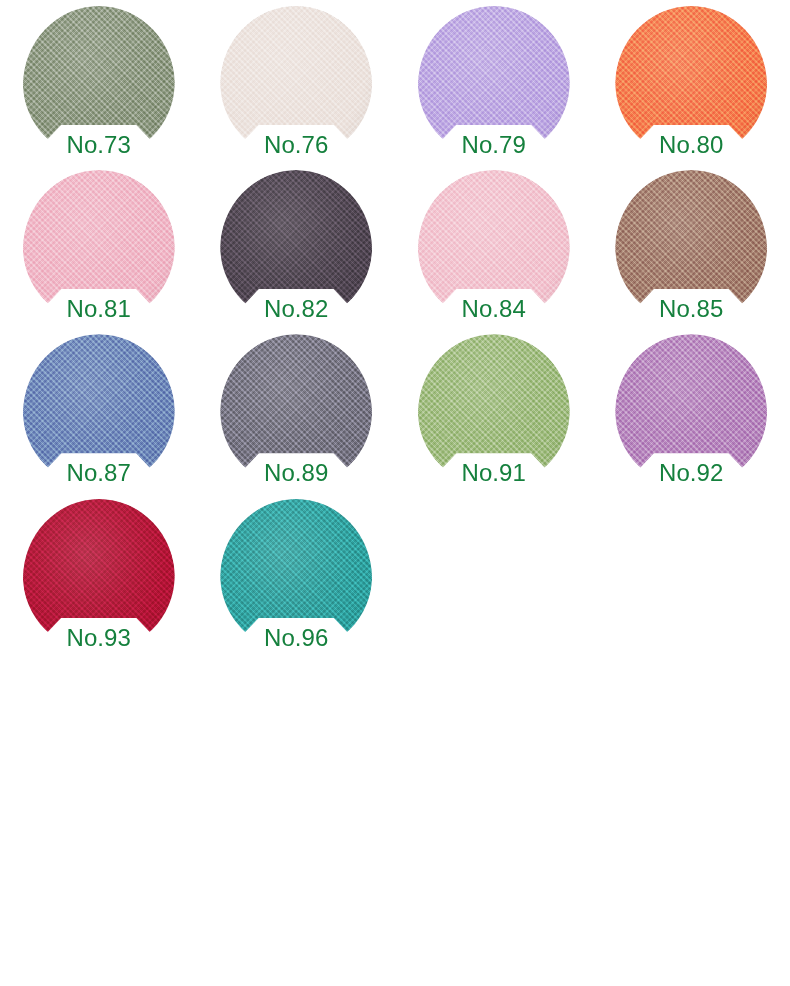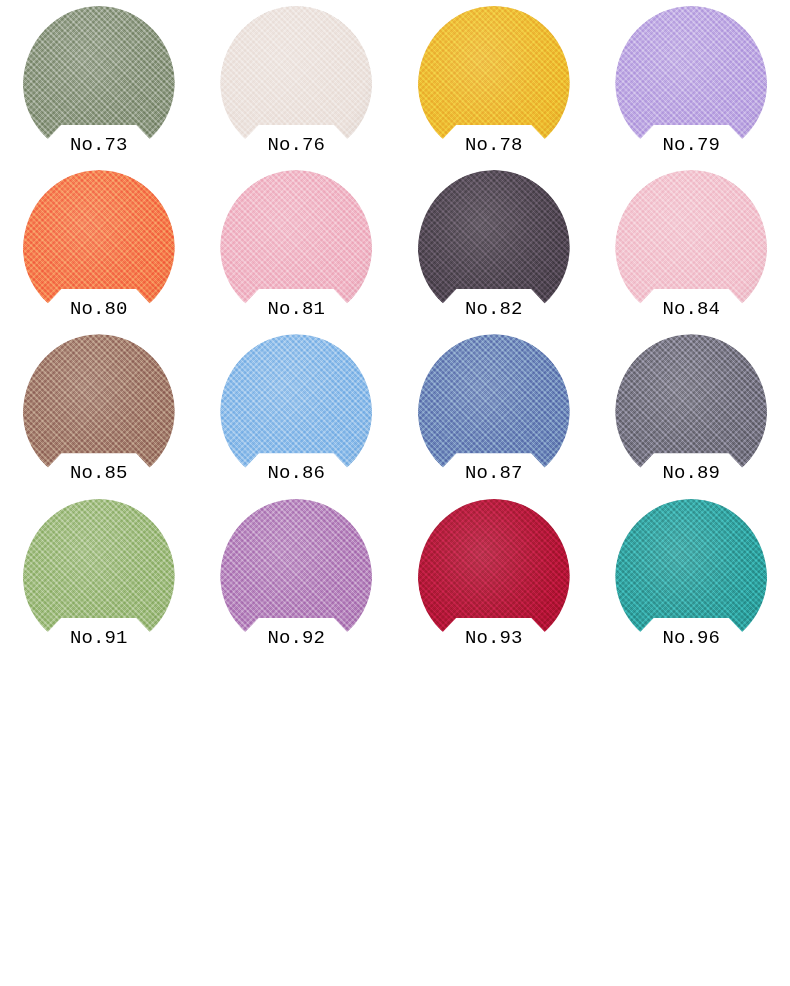--- a/index.html
+++ b/index.html
@@ -98,24 +98,24 @@
     clip-path: polygon(14% 0%, 86% 0%, 100% 44%, 100% 100%, 0% 100%, 0% 44%);
   }
 
   .chip-label {
     position: absolute;
     left: 50%;
     transform: translateX(-50%);
     bottom: 2px;
     width: 104px;
     text-align: center;
-    font-family: Liberation Mono, monospace;
-    font-size: 19px;
+    font-family: Liberation Sans, sans-serif;
+    font-size: 24px;
     font-weight: 400;
-    color: #000000;
+    color: #15803d;
     letter-spacing: 0.1px;
     line-height: 24px;
     white-space: nowrap;
   }
 
   .svg-defs {
     position: absolute;
     width: 0;
     height: 0;
     overflow: hidden;
@@ -151,31 +151,20 @@
           <div class="chip-weave"></div>
           <div class="chip-shade"></div>
         </div>
         <div class="chip-notch"></div>
         <div class="chip-label">No.76</div>
       </div>
     </div>
     <div class="swatch-cell">
       <div class="chip">
         <div class="chip-shape">
-          <div class="chip-color" style="background-color: rgb(237, 185, 47);"></div>
-          <div class="chip-weave"></div>
-          <div class="chip-shade"></div>
-        </div>
-        <div class="chip-notch"></div>
-        <div class="chip-label">No.78</div>
-      </div>
-    </div>
-    <div class="swatch-cell">
-      <div class="chip">
-        <div class="chip-shape">
           <div class="chip-color" style="background-color: rgb(188, 166, 226);"></div>
           <div class="chip-weave"></div>
           <div class="chip-shade"></div>
         </div>
         <div class="chip-notch"></div>
         <div class="chip-label">No.79</div>
       </div>
     </div>
     <div class="swatch-cell">
       <div class="chip">
@@ -228,31 +217,20 @@
           <div class="chip-weave"></div>
           <div class="chip-shade"></div>
         </div>
         <div class="chip-notch"></div>
         <div class="chip-label">No.85</div>
       </div>
     </div>
     <div class="swatch-cell">
       <div class="chip">
         <div class="chip-shape">
-          <div class="chip-color" style="background-color: rgb(139, 187, 233);"></div>
-          <div class="chip-weave"></div>
-          <div class="chip-shade"></div>
-        </div>
-        <div class="chip-notch"></div>
-        <div class="chip-label">No.86</div>
-      </div>
-    </div>
-    <div class="swatch-cell">
-      <div class="chip">
-        <div class="chip-shape">
           <div class="chip-color" style="background-color: rgb(107, 132, 184);"></div>
           <div class="chip-weave"></div>
           <div class="chip-shade"></div>
         </div>
         <div class="chip-notch"></div>
         <div class="chip-label">No.87</div>
       </div>
     </div>
     <div class="swatch-cell">
       <div class="chip">

